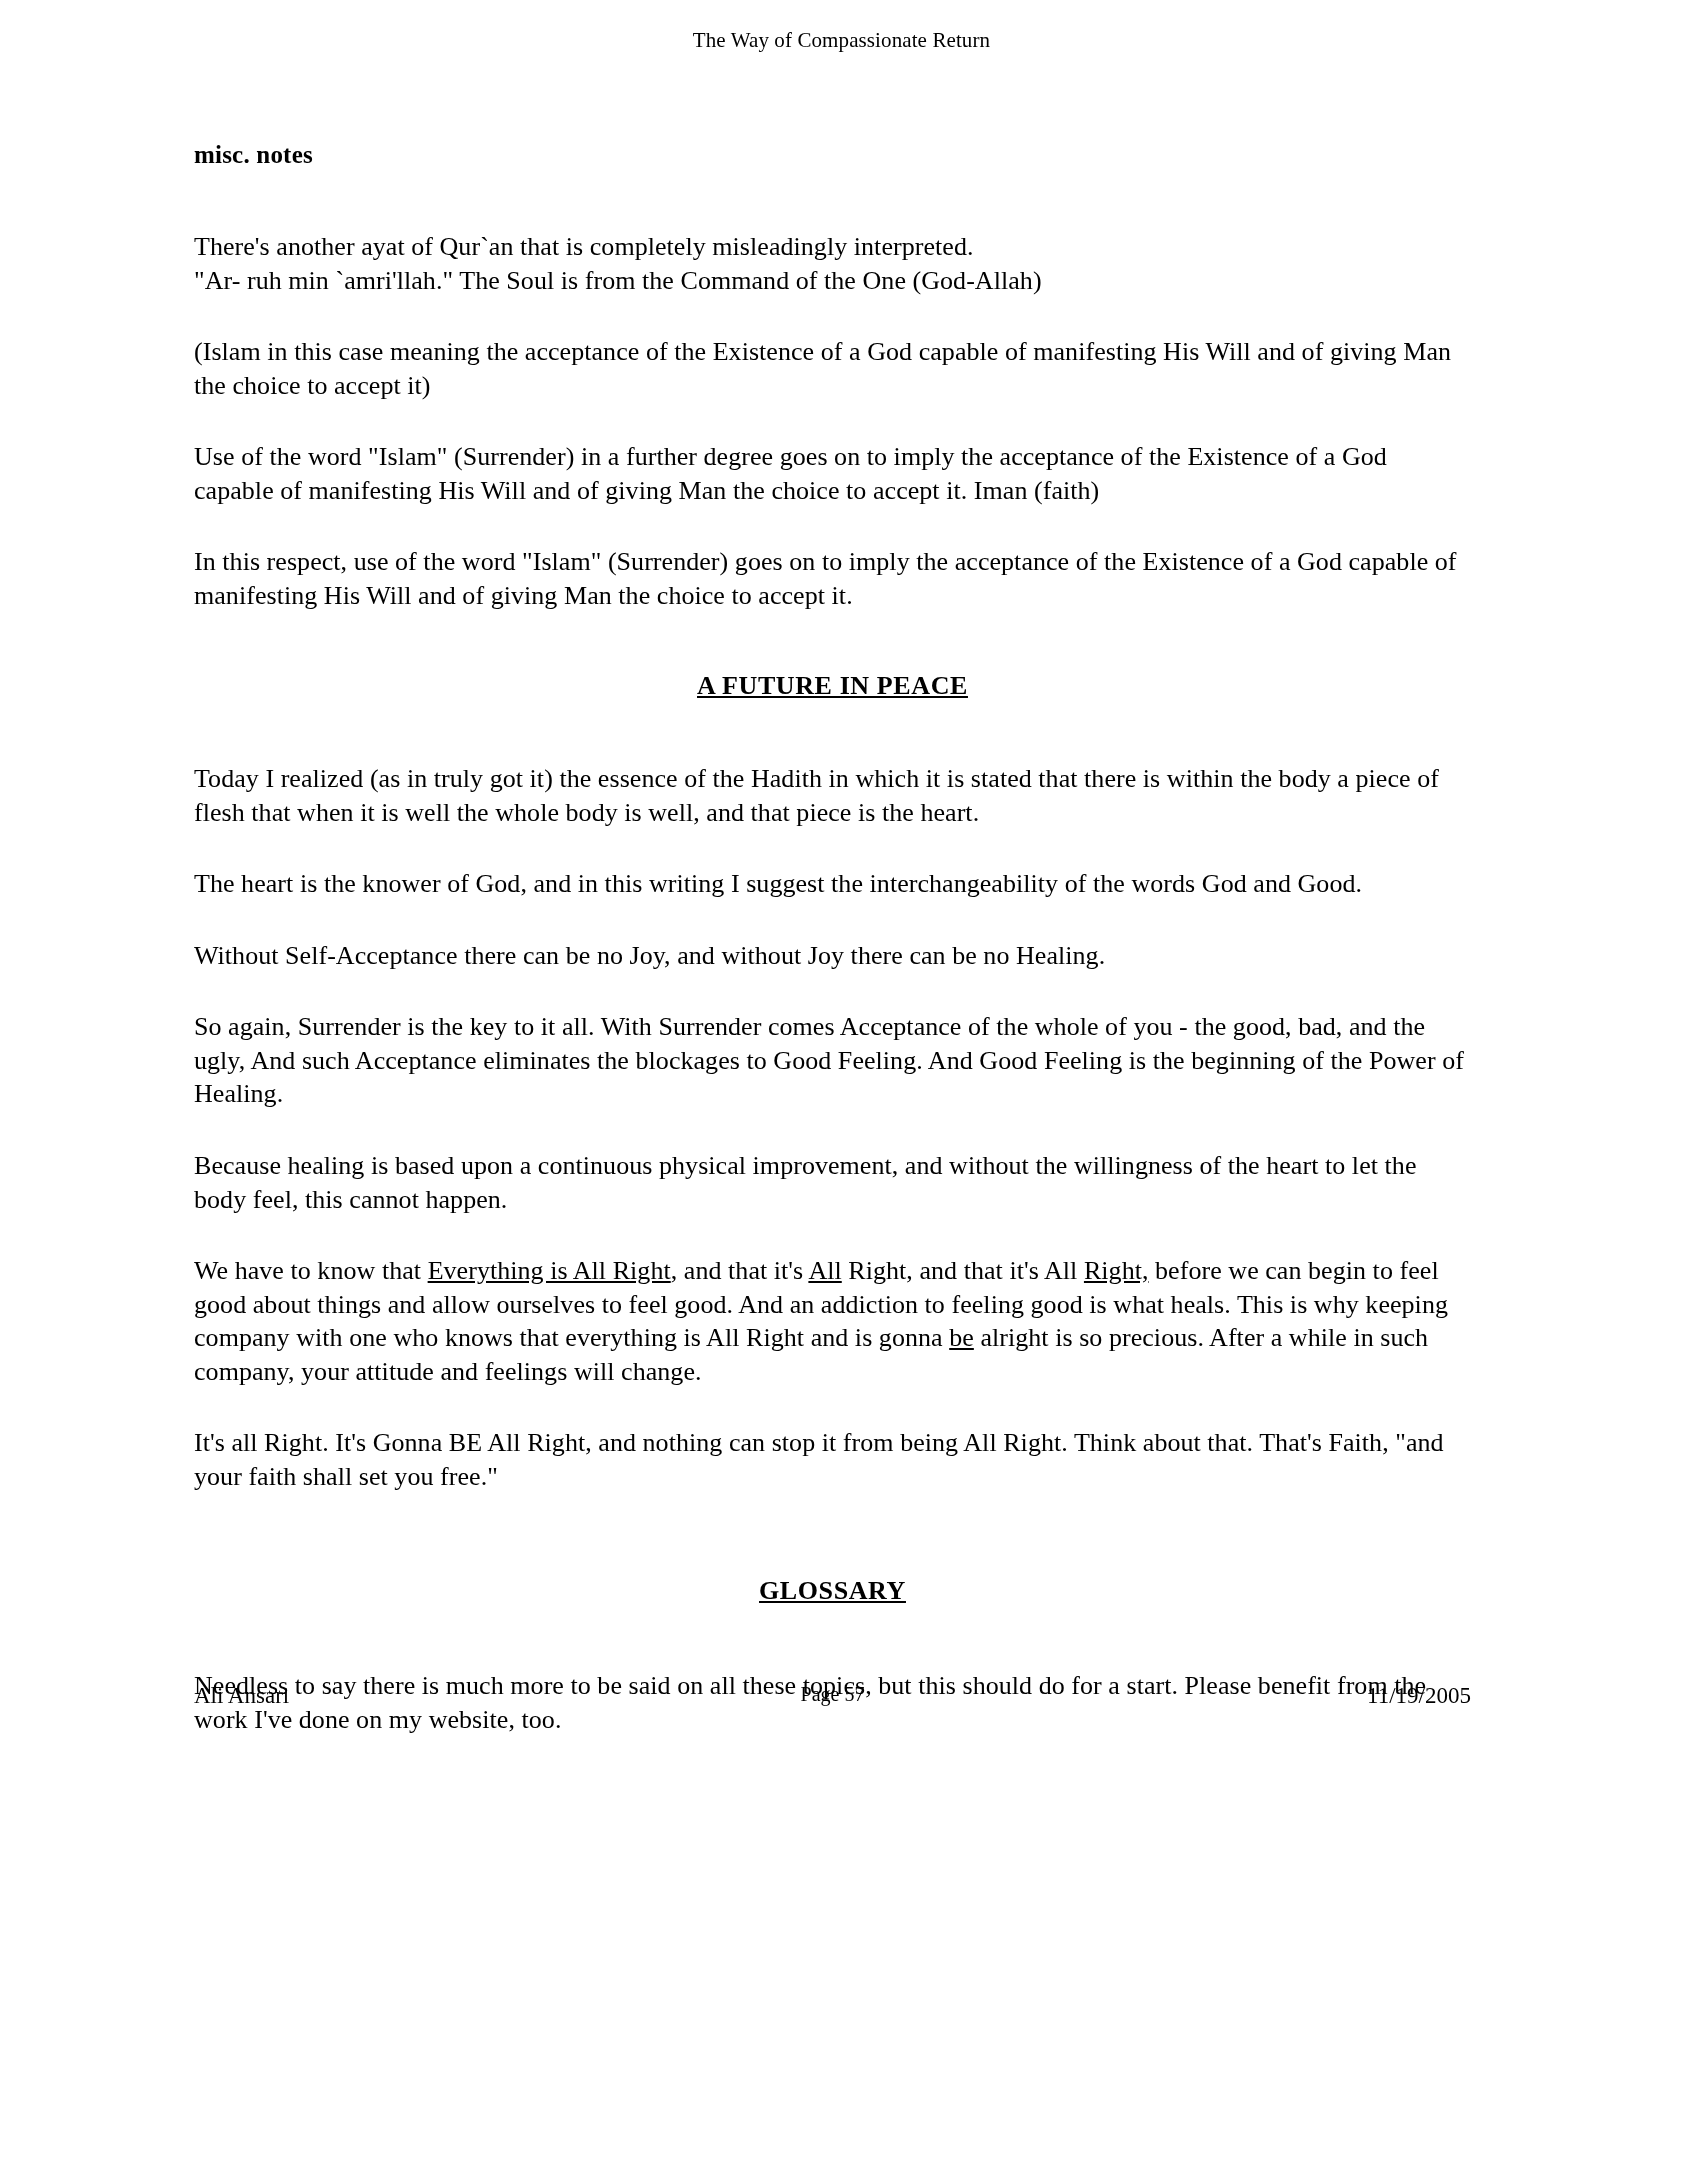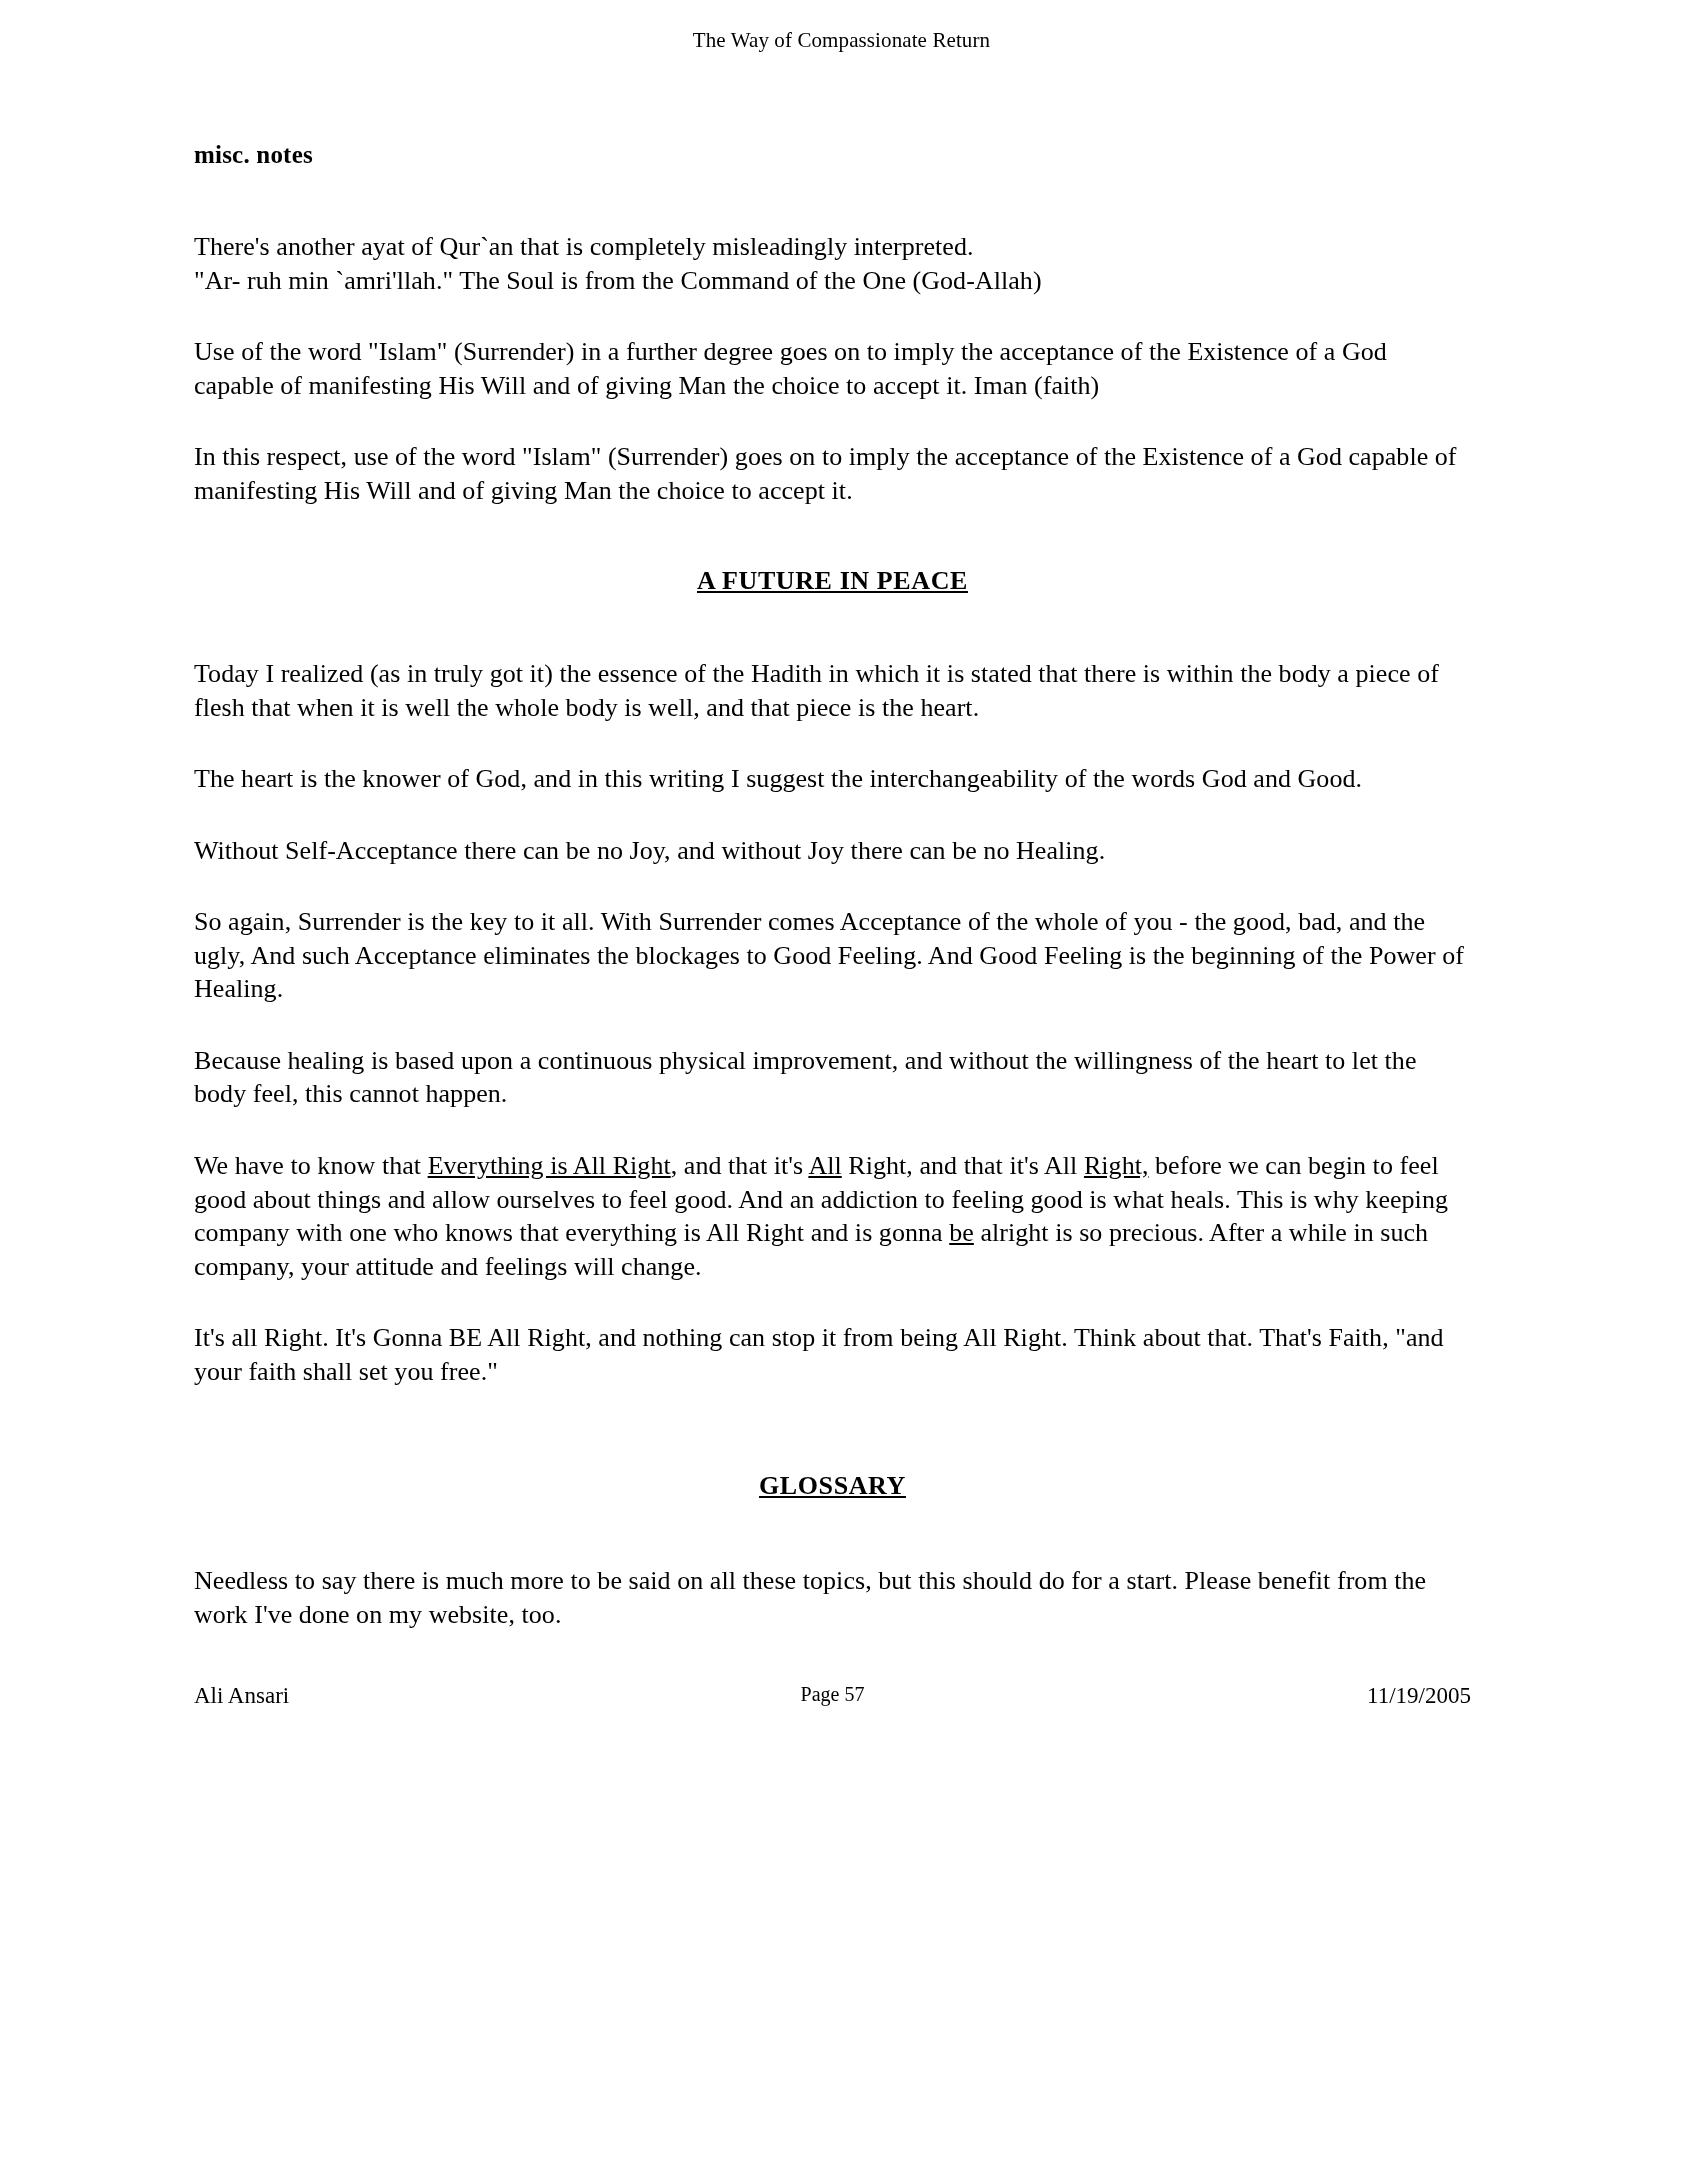--- a/index.html
+++ b/index.html
@@ -99,20 +99,21 @@
 
   <div class="content">
 
     <div class="section-label">misc. notes</div>
 
     <p class="para">
       <span>There's another ayat of Qur`an that is completely misleadingly interpreted.</span><br>
       <span>"Ar- ruh min `amri'llah." The Soul is from the Command of the One (God-Allah)</span>
     </p>
 
+    <p class="para">(Islam in this case meaning the acceptance of the Existence of a God capable of manifesting His Will and of giving Man the choice to accept it)</p>
 
     <p class="para">Use of the word "Islam" (Surrender) in a further degree goes on to imply the acceptance of the Existence of a God capable of manifesting His Will and of giving Man the choice to accept it. Iman (faith)</p>
 
     <p class="para">In this respect, use of the word "Islam" (Surrender) goes on to imply the acceptance of the Existence of a God capable of manifesting His Will and of giving Man the choice to accept it.</p>
 
     <div class="centered-heading">A FUTURE IN PEACE</div>
 
     <p class="para">Today I realized (as in truly got it) the essence of the Hadith in which it is stated that there is within the body a piece of flesh that when it is well the whole body is well, and that piece is the heart.</p>
 
     <p class="para">The heart is the knower of God, and in this writing I suggest the interchangeability of the words God and Good.</p>

